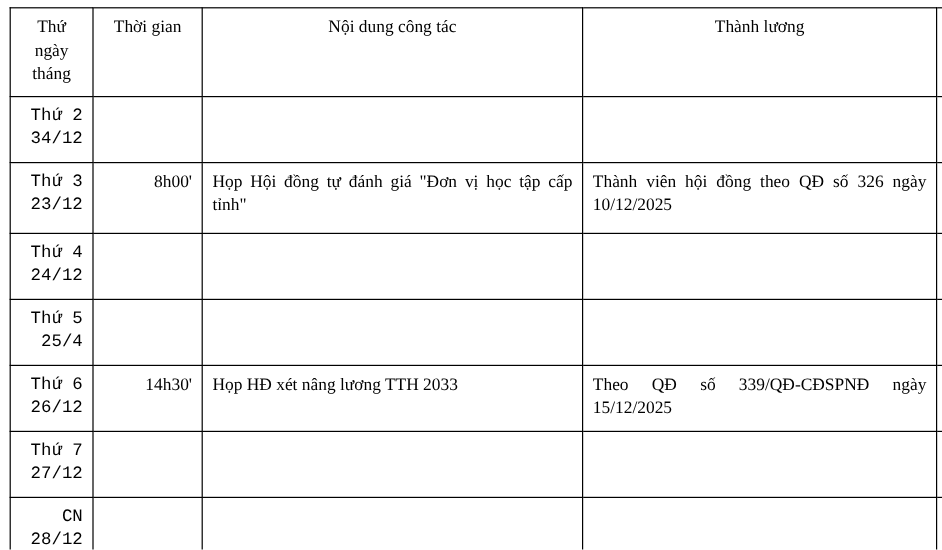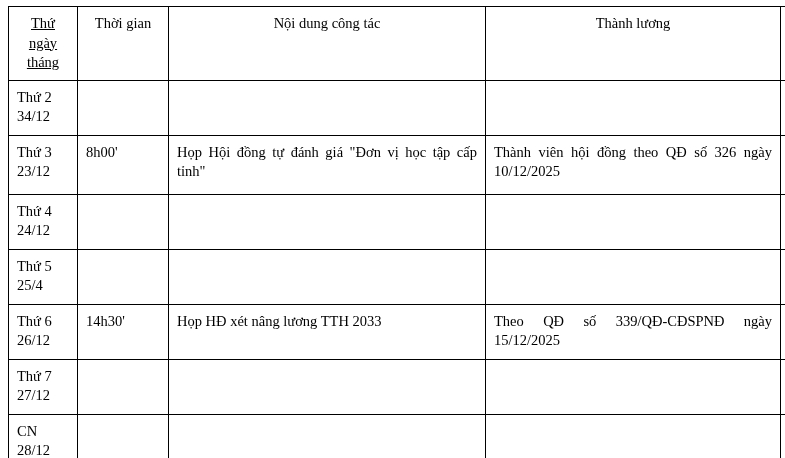--- a/index.html
+++ b/index.html
@@ -39,40 +39,41 @@
     padding-top: 8px;
     padding-bottom: 8px;
   }
   .col-day   { width: 52px; }
   .col-time  { width: 74px; }
   .col-content { width: 300px; }
   .col-part  { width: 278px; }
   .col-place { width: 84px; }
 
   td.day-cell {
-    text-align: left;
+    text-align: right;
     vertical-align: top;
     padding-left: 2px;
     padding-right: 2px;
+    font-family: Liberation Mono, monospace;
   }
   td.day-cell .dl1 { display: block; }
   td.day-cell .dl2 { display: block; }
   td.time-cell {
-    text-align: left;
+    text-align: right;
   }
   td.place-cell {
     text-align: center;
   }
   td.content-cell, td.part-cell {
     text-align: justify;
     text-justify: inter-word;
   }
   .row-tall td { height: 44px; margin-top: 20px; }
   .empty-row td { height: 40px; }
-  .header-day-line { display: block; text-decoration: underline; }
+  .header-day-line { display: block; }
 </style>
 </head>
 <body>
 
 <div class="schedule-wrap">
   <table class="schedule">
     <thead>
       <tr>
         <th class="col-day">
           <span class="header-day-line">Thứ</span>

